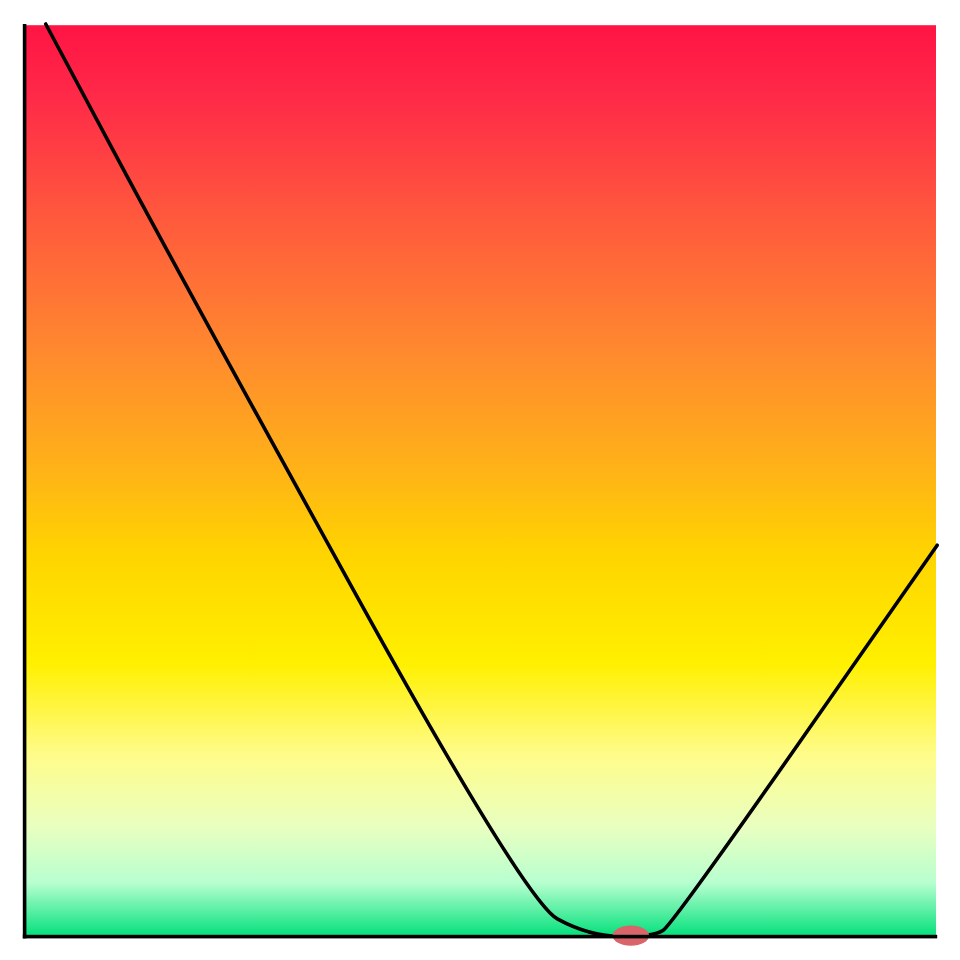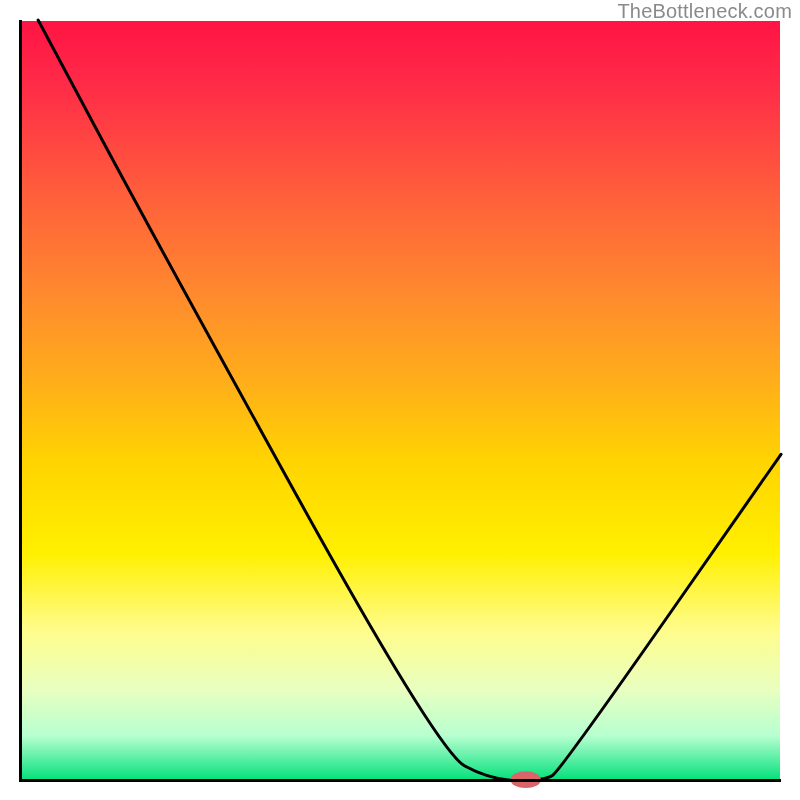--- a/index.html
+++ b/index.html
@@ -72,21 +72,20 @@
     width: 762px;
     height: 762px;
     overflow: visible;
   }
 </style>
 </head>
 <body>
 
 <div class="container">
 
-  <div class="watermark">TheBottleneck.com</div>
 
   <div class="plot-area">
     <div class="gradient-bg"></div>
 
     <svg id="curve-svg" class="curve-svg" viewBox="0 0 762 762" preserveAspectRatio="none">
         <path d="M19.1,0.0 Q19.1,0.0 78.1,110.5 Q137.2,221.0 278.1,476.3 Q419.1,731.5 445.8,746.0 Q472.4,760.5 499.1,760.5 Q525.8,760.5 533.4,755.5 Q541.0,750.6 651.5,592.5 T762.0,434.3" fill="none" stroke="#000000" stroke-width="3" stroke-linecap="round" stroke-linejoin="round"></path>
       </svg>
 
     <svg id="marker-svg" class="marker-svg" viewBox="0 0 762 762" preserveAspectRatio="none">
         <ellipse cx="506.7" cy="759.7" rx="15.2" ry="8.4" fill="#d9646a"></ellipse>

